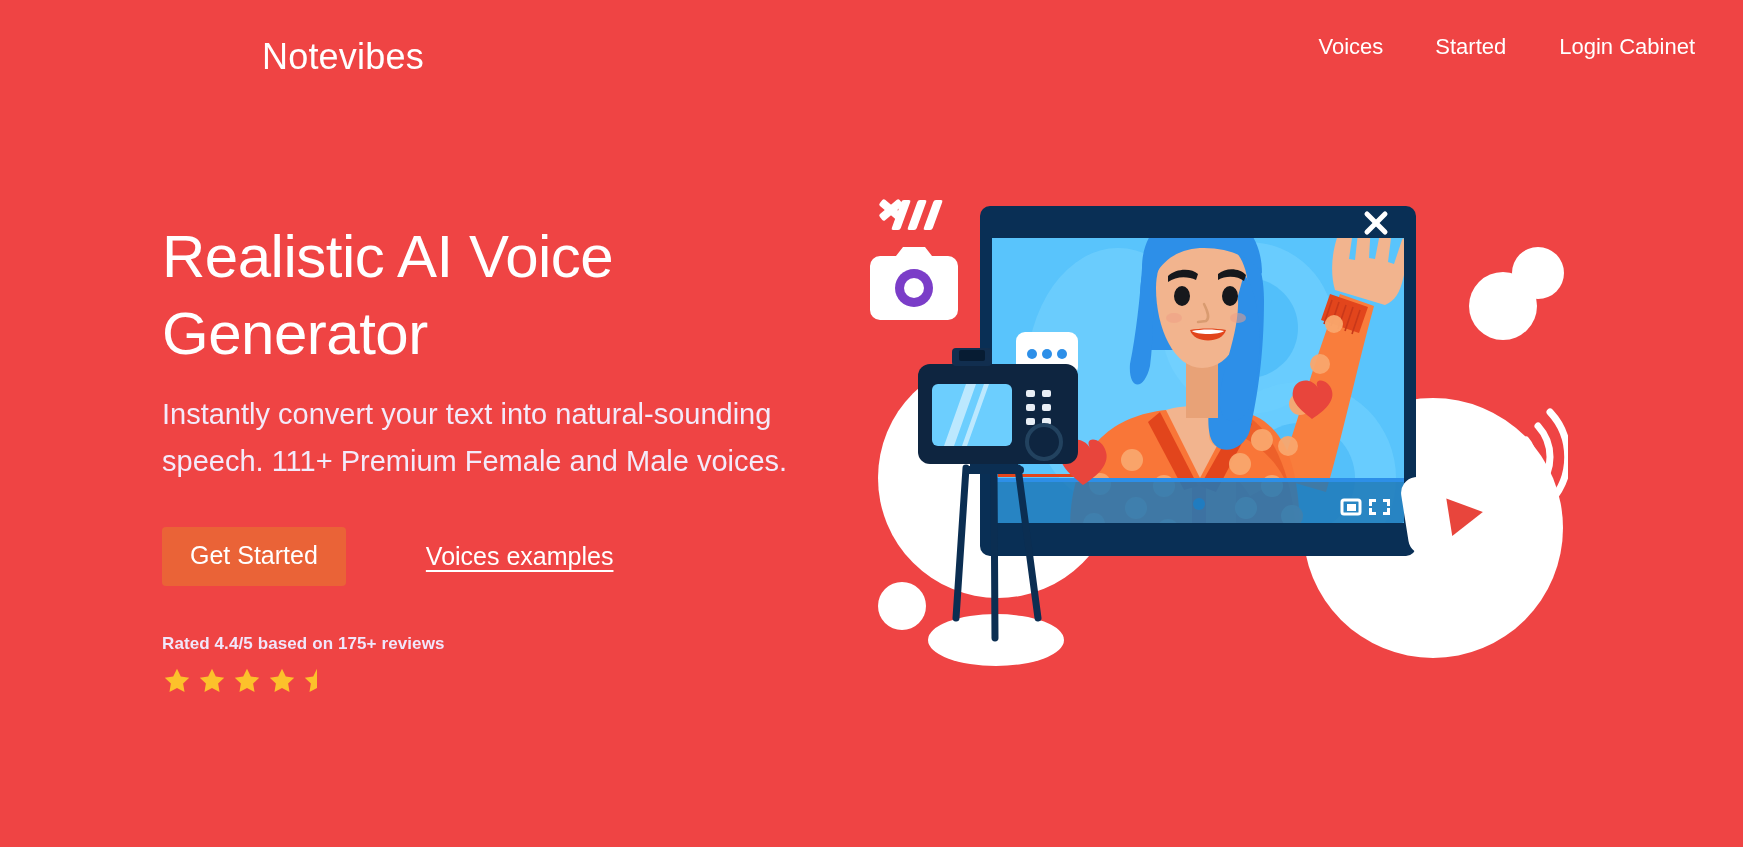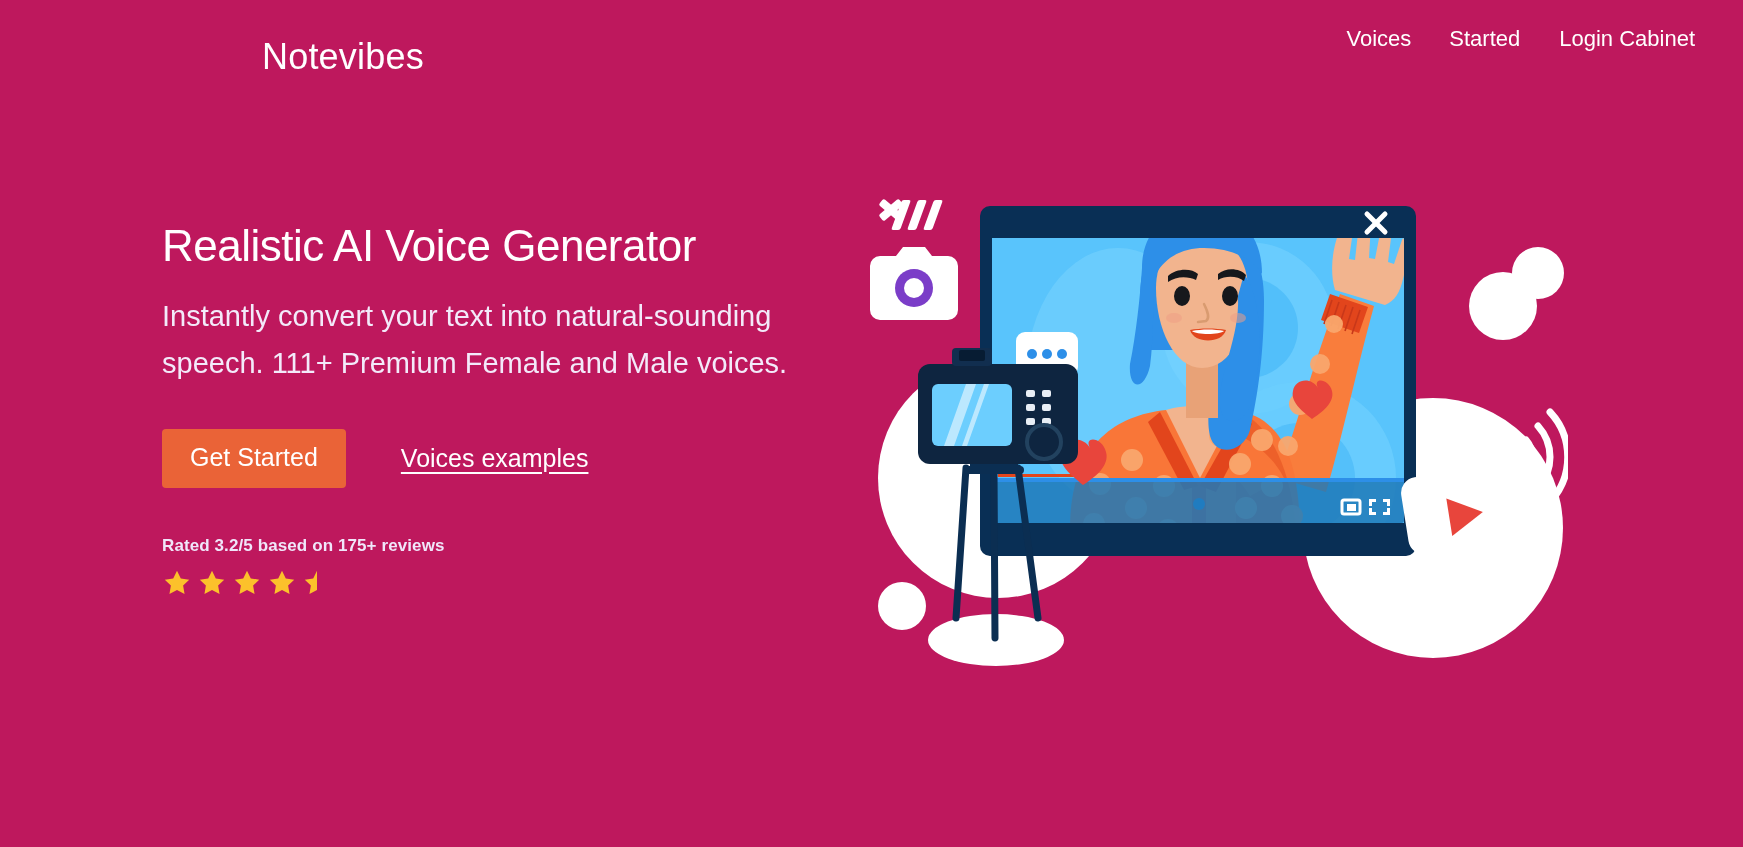--- a/index.html
+++ b/index.html
@@ -10,21 +10,21 @@
   }
   body {
     background: #7B3DC8;
     font-family: "Liberation Sans", sans-serif;
     -webkit-font-smoothing: antialiased;
   }
   .page {
     position: relative;
     width: 1743px;
     height: 847px;
-    background: #be185d;
+    background: #ef4444;
     overflow: hidden;
   }
 
   
   .header {
     position: absolute;
     top: 0; left: 0;
     width: 1743px;
     height: 118px;
     display: flex;
@@ -36,24 +36,24 @@
     top: 36px;
     font-size: 36px;
     color: #FFFFFF;
     font-weight: 400;
     letter-spacing: 0.2px;
     white-space: nowrap;
   }
   .nav {
     position: absolute;
     right: 0px;
-    top: 26px;
+    top: 34px;
     display: flex;
     align-items: center;
-    gap: 2px;
+    gap: 16px;
   }
   .nav-link {
     color: #FFFFFF;
     font-size: 22px;
     text-decoration: none;
     white-space: nowrap;
     padding: 0 0;
   }
   .nav-link.voices { margin-right: 36px; }
   .nav-link.pricing { margin-right: 37px; }
@@ -73,21 +73,21 @@
   }
 
   
   .hero-left {
     position: absolute;
     left: 162px;
     top: 218px;
     width: 680px;
   }
   .hero-title {
-    font-size: 44px;
+    font-size: 60px;
     line-height: 1.29;
     color: #FFFFFF;
     font-weight: 400;
     letter-spacing: -0.5px;
     margin-bottom: 18px;
     max-width: 640px;
   }
   .hero-sub {
     font-size: 29px;
     line-height: 1.62;
@@ -111,21 +111,21 @@
     cursor: pointer;
     font-family: "Liberation Sans", sans-serif;
     line-height: 1;
     white-space: nowrap;
   }
   .voices-examples {
     color: #FFFFFF;
     font-size: 25px;
     text-decoration: underline;
     text-underline-offset: 5px;
-    margin-left: 39px;
+    margin-left: 64px;
     white-space: nowrap;
     cursor: pointer;
   }
   .rating-wrap {
     margin-top: 48px;
   }
   .rating-text {
     font-size: 17px;
     font-weight: bold;
     color: #F0E6FA;
@@ -167,21 +167,21 @@
   <section class="hero-left">
     <h1 class="hero-title">Realistic AI Voice Generator</h1>
     <p class="hero-sub">Instantly convert your text into natural-sounding speech. 111+ Premium Female and Male voices.</p>
 
     <div class="cta-row">
       <button class="get-started">Get Started</button>
       <a class="voices-examples" href="#">Voices examples</a>
     </div>
 
     <div class="rating-wrap">
-      <div class="rating-text">Rated 3.2/5 based on 175+ reviews</div>
+      <div class="rating-text">Rated 4.4/5 based on 175+ reviews</div>
       <div class="stars">
         <svg width="30" height="30" viewBox="0 0 24 24">
           <path d="M12 2.2l3.02 6.12 6.76.98-4.89 4.77 1.15 6.73L12 17.62l-6.04 3.18 1.15-6.73L2.22 9.3l6.76-.98z" fill="#FCC12B"></path>
         </svg>
         <svg width="30" height="30" viewBox="0 0 24 24">
           <path d="M12 2.2l3.02 6.12 6.76.98-4.89 4.77 1.15 6.73L12 17.62l-6.04 3.18 1.15-6.73L2.22 9.3l6.76-.98z" fill="#FCC12B"></path>
         </svg>
         <svg width="30" height="30" viewBox="0 0 24 24">
           <path d="M12 2.2l3.02 6.12 6.76.98-4.89 4.77 1.15 6.73L12 17.62l-6.04 3.18 1.15-6.73L2.22 9.3l6.76-.98z" fill="#FCC12B"></path>
         </svg>

